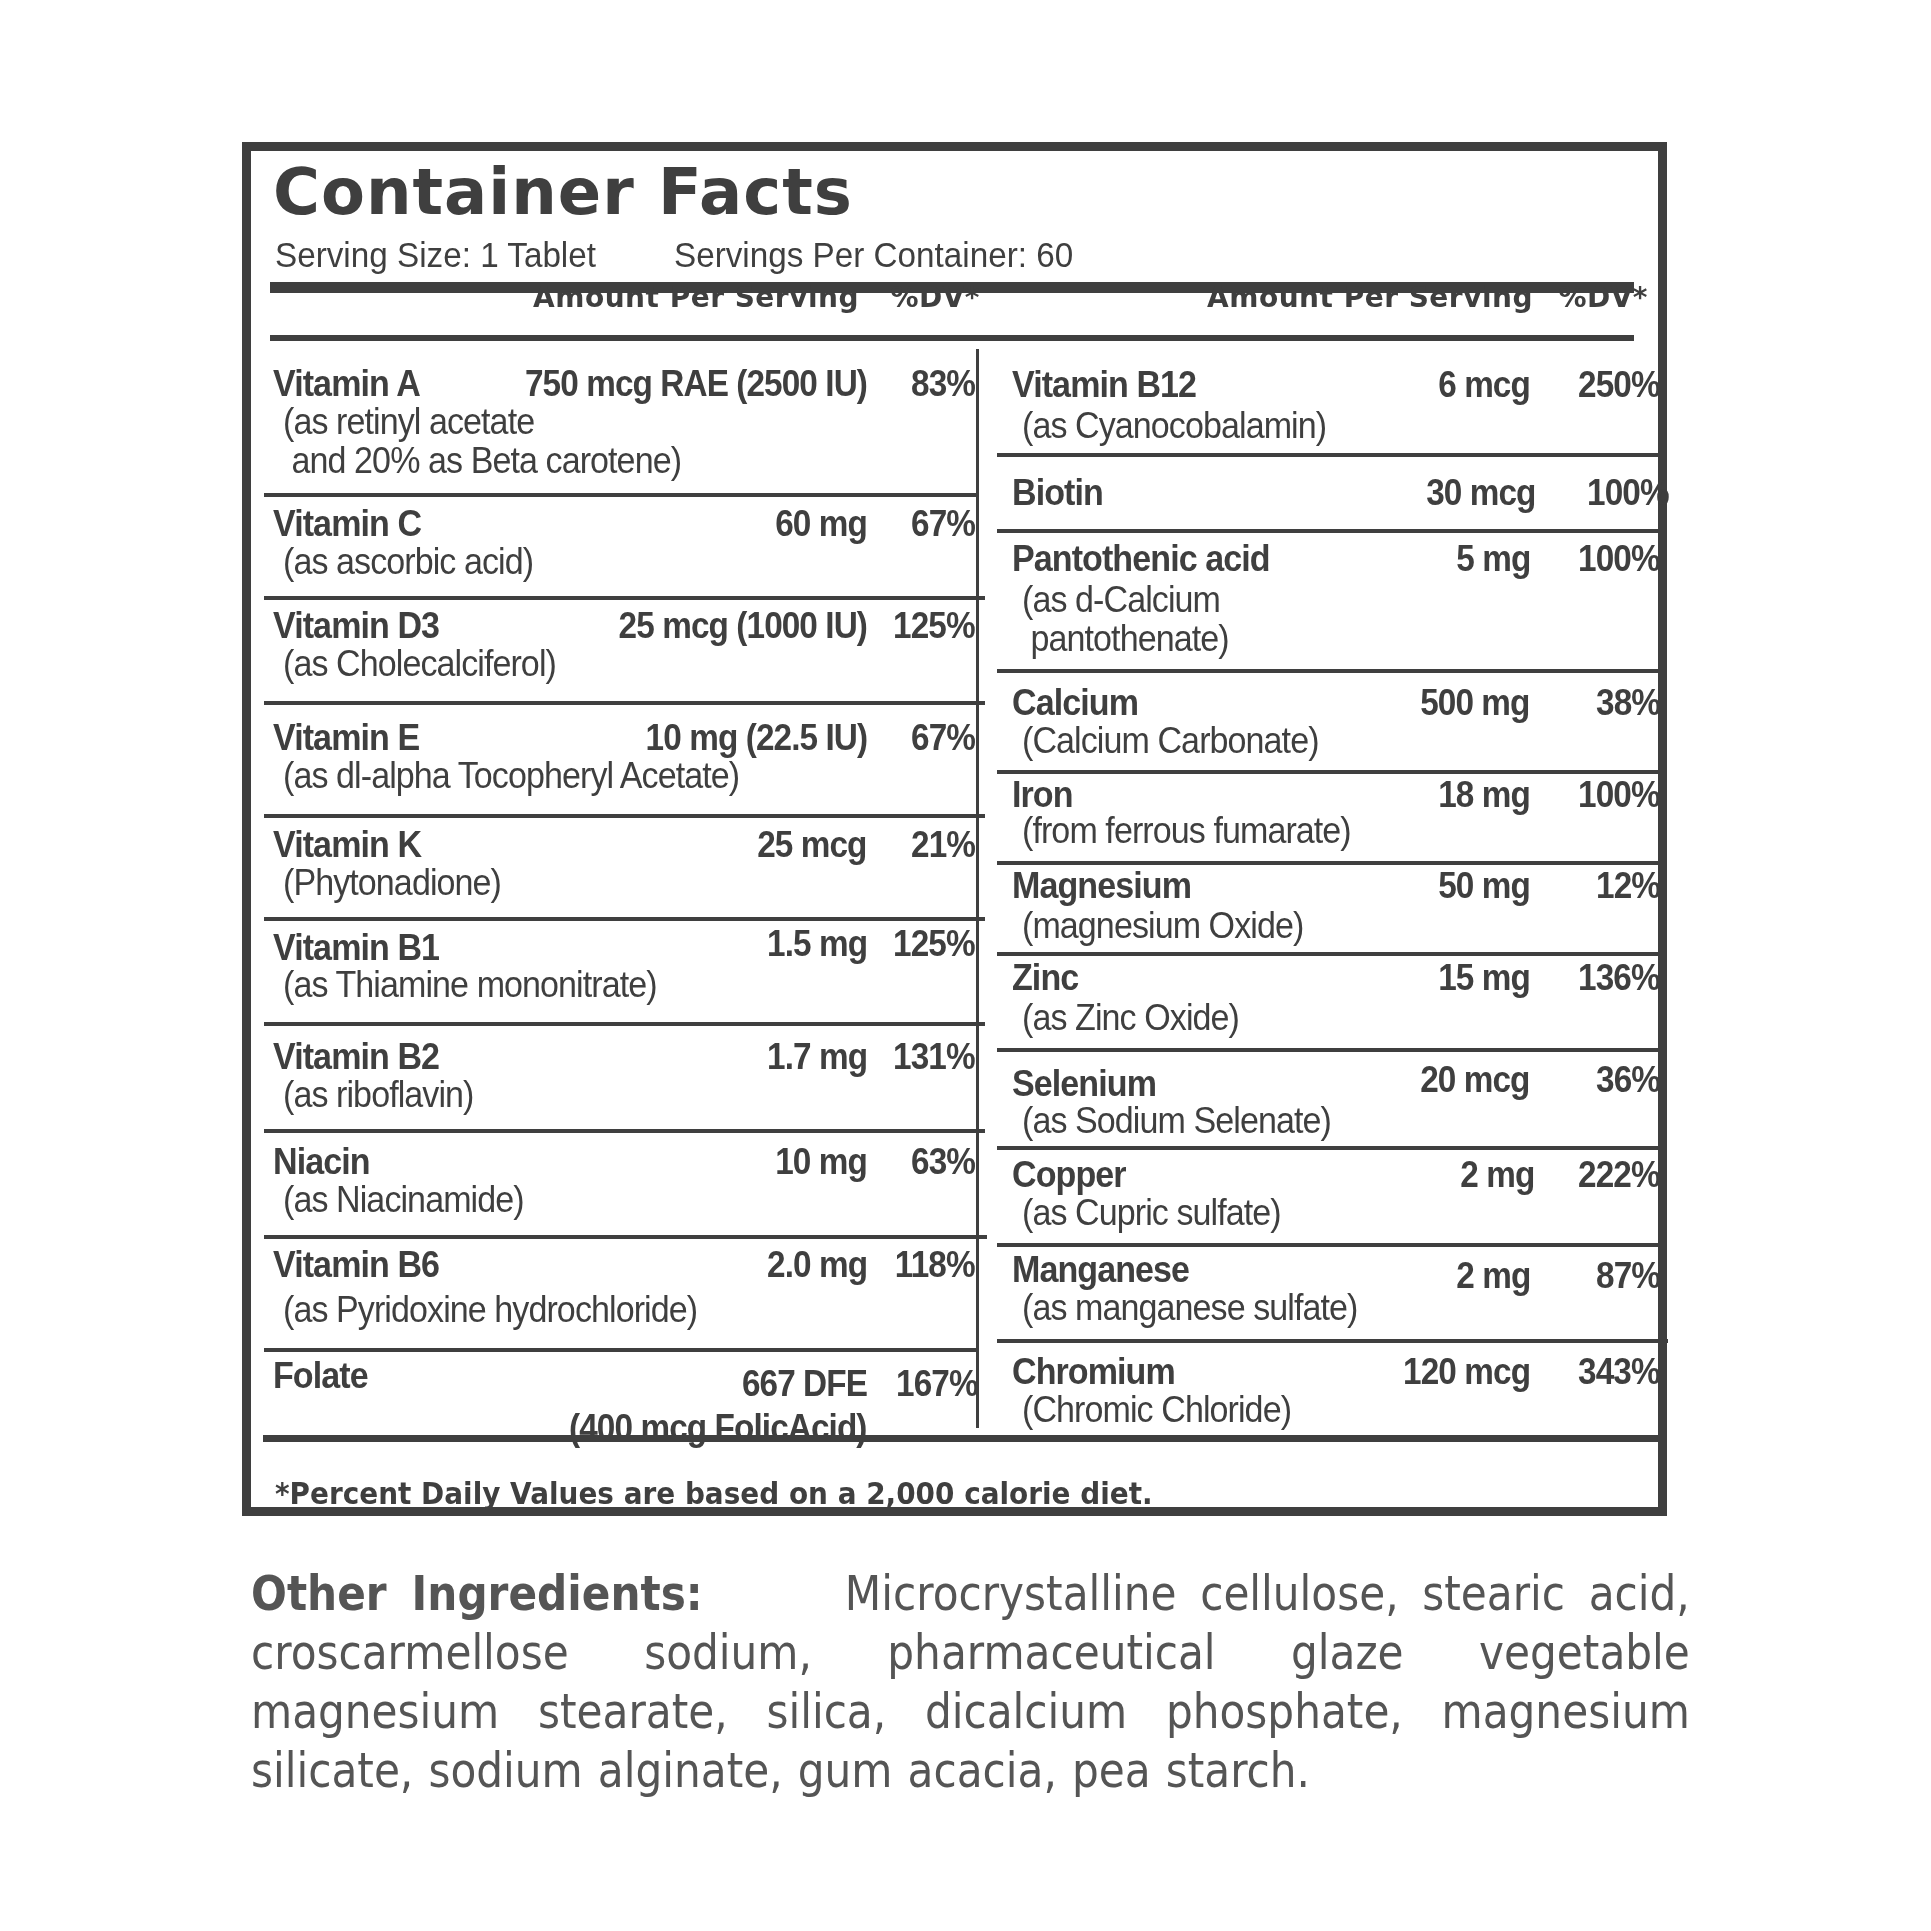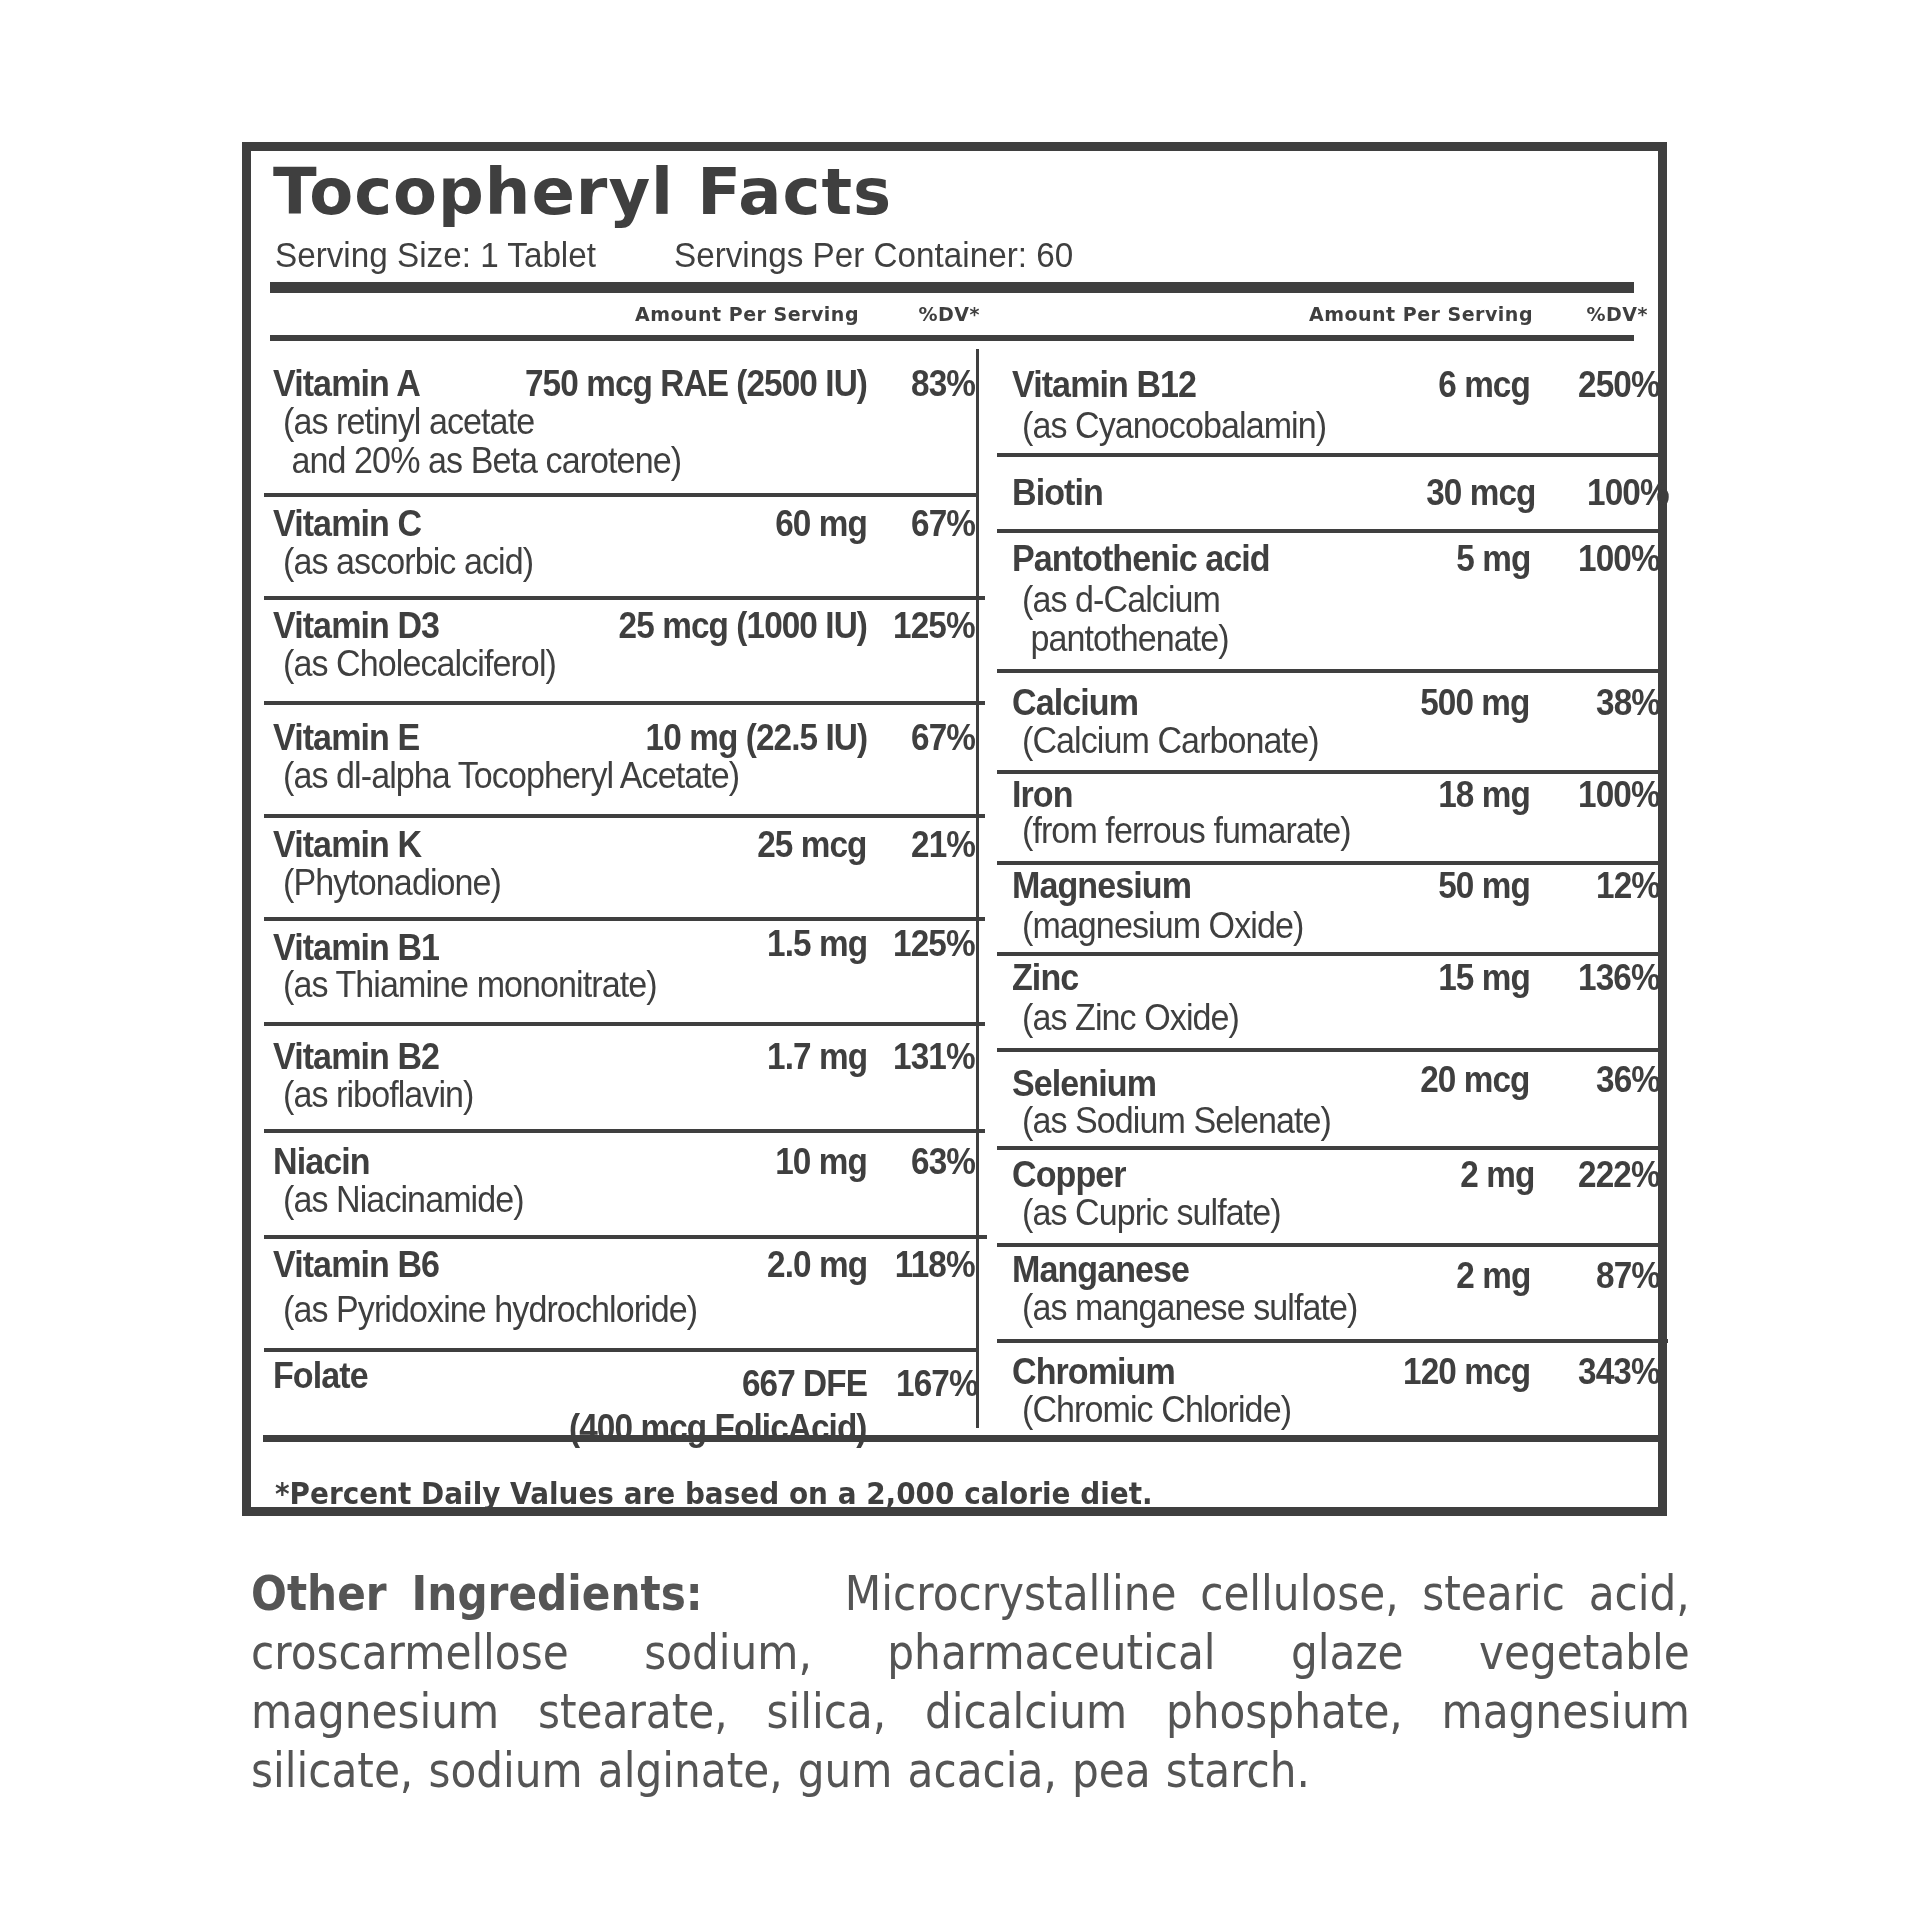--- a/index.html
+++ b/index.html
@@ -1,38 +1,38 @@
 <!DOCTYPE html>
 <html><head>
 <meta charset="utf-8">
 <style>
   html, body { margin: 0; padding: 0; background: #ffffff; }
   body { width: 1931px; height: 1931px; position: relative; overflow: hidden; color: #3f3f3f; font-family: "Liberation Sans", sans-serif; }
   .frame { position: absolute; left: 242px; top: 142px; width: 1425px; height: 1374px; box-sizing: border-box; border: 9.7px solid #3f3f3f; }
   .title { position: absolute; left: 273px; top: 154px; font-family: "DejaVu Sans", sans-serif; font-weight: bold; font-size: 64px; letter-spacing: 1px; line-height: 77px; white-space: nowrap; color: #3f3f3f; }
   .serving { position: absolute; top: 234px; font-size: 35px; line-height: 42px; white-space: nowrap; transform: scaleX(0.95); transform-origin: left; }
   .rule { position: absolute; background: #3f3f3f; }
-  .colhead { position: absolute; top: 297px; font-family: "DejaVu Sans", sans-serif; font-weight: bold; font-size: 19px; line-height: 35px; white-space: nowrap; letter-spacing: 0.5px; }
+  .colhead { position: absolute; top: 280px; font-family: "DejaVu Sans", sans-serif; font-weight: bold; font-size: 28px; line-height: 35px; white-space: nowrap; letter-spacing: 0.5px; }
   .divider { position: absolute; left: 976px; top: 349px; width: 2.9px; height: 1079px; background: #3f3f3f; }
   .row { position: absolute; }
   .name { position: absolute; left: 0; top: 0; font-weight: bold; font-size: 37px; line-height: 42px; white-space: nowrap; letter-spacing: -1px; transform: scaleX(0.92); transform-origin: left; }
   .amt { position: absolute; top: 0; font-weight: bold; font-size: 37px; line-height: 42px; white-space: nowrap; letter-spacing: -1px; text-align: right; transform: scaleX(0.9); transform-origin: right; }
   .dv { position: absolute; top: 0; font-weight: bold; font-size: 37px; line-height: 42px; white-space: nowrap; letter-spacing: -1px; text-align: right; transform: scaleX(0.9); transform-origin: right; }
   .src { position: absolute; left: 9.7px; font-size: 37px; line-height: 39px; white-space: pre; letter-spacing: -1px; transform: scaleX(0.92); transform-origin: left; }
   .sep { position: absolute; height: 3.9px; background: #3f3f3f; }
   .footnote { position: absolute; left: 275px; top: 1474px; font-family: "DejaVu Sans", sans-serif; font-weight: bold; font-size: 30px; line-height: 39px; white-space: nowrap; transform: scaleX(0.93); transform-origin: left; }
   .other { position: absolute; left: 251px; top: 1564px; width: 1439px; font-family: "DejaVu Sans", sans-serif; font-size: 48px; line-height: 59px; color: #555555; text-align: justify; text-align-last: left; transform: scaleX(0.88); transform-origin: left; width: 1635px; word-spacing: 1.9px; }
   .other b { font-weight: bold; color: #555555; }
 </style>
 </head>
 <body>
 
 <div class="frame"></div>
 
-<div class="title">Tocopheryl Facts</div>
+<div class="title">Container Facts</div>
 <div class="serving" style="left:275px">Serving Size: 1 Tablet</div>
 <div class="serving" style="left:674px">Servings Per Container: 60</div>
 
 <div class="rule" style="left:270px; top:282px; width:1364px; height:10.6px"></div>
 
 <div class="colhead" style="right:1072px">Amount Per Serving</div>
 <div class="colhead" style="right:951px">%DV*</div>
 <div class="colhead" style="right:398px">Amount Per Serving</div>
 <div class="colhead" style="right:283px">%DV*</div>
 

